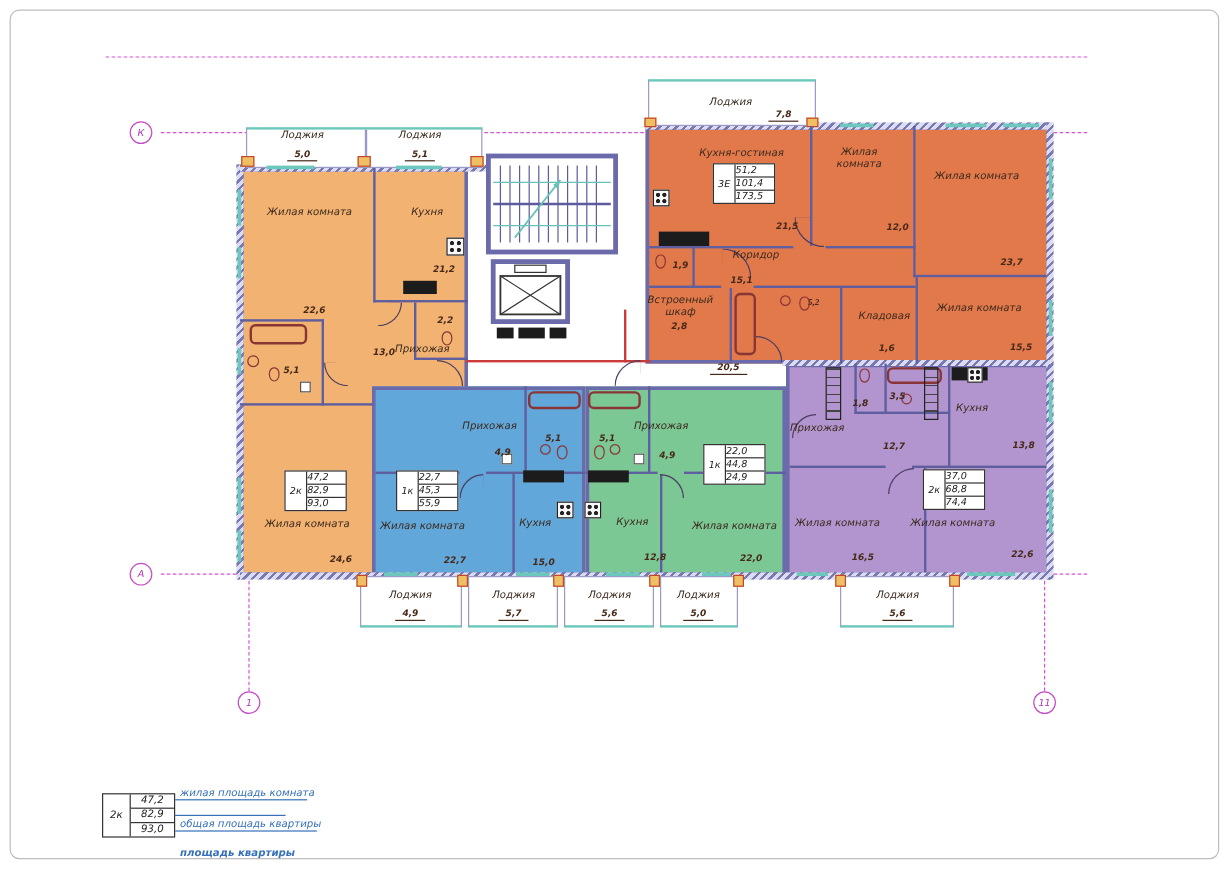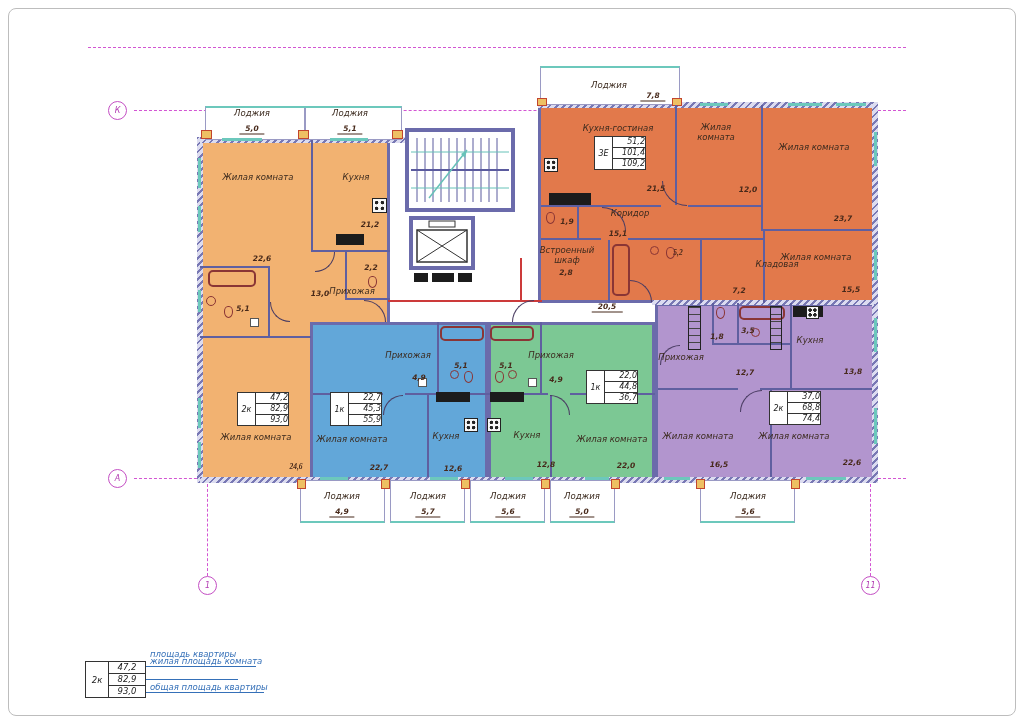--- a/index.html
+++ b/index.html
@@ -13,21 +13,21 @@
   .lbl{position:absolute;transform:translate(-50%,-50%);font-style:italic;font-size:8.5px;
        color:#3b2a1e;white-space:nowrap;text-align:center;line-height:1.15;}
   .wrap{white-space:normal;width:46px;}
   .wrap2{white-space:normal;width:62px;}
   .num{position:absolute;transform:translate(-50%,-50%);font-style:italic;font-weight:bold;
        font-size:7.5px;color:#47291a;white-space:nowrap;}
   .dimu{border-bottom:1px solid #47291a;padding:0 6px 1px 6px;}
   .mtable{position:absolute;display:flex;background:#fff;border:1px solid #333;
           font-style:italic;font-size:8px;color:#222;}
   .mtype{width:17px;display:flex;align-items:center;justify-content:center;border-right:1px solid #333;}
-  .mvals div{width:32px;height:10px;line-height:10px;text-align:right;border-bottom:1px solid #333;}
+  .mvals div{width:32px;height:10px;line-height:10px;text-align:left;border-bottom:1px solid #333;}
   .mvals div:last-child{border-bottom:none;}
   .axisline{position:absolute;border-top:1px dashed #d355d3;height:0;}
   .axislinev{position:absolute;border-left:1px dashed #d355d3;width:0;}
   .axiscircle{position:absolute;width:17px;height:17px;border:1px solid #c44fc4;border-radius:50%;
               color:#b23ab2;font-size:8px;font-style:italic;display:flex;align-items:center;justify-content:center;}
   .win{position:absolute;background:#6cc8bc;}
   .pier{position:absolute;background:#eec063;border:1px solid #c2452e;box-sizing:border-box;}
   .red{position:absolute;background:#cc3a3a;}
   .arc{position:absolute;box-sizing:border-box;}
   .arc.tl{border-left:1px solid #4a3c62;border-top:1px solid #4a3c62;border-top-left-radius:100%;}
@@ -278,21 +278,21 @@
 
   <div class="lbl" style="left:258px;top:178px;">Жилая комната</div>
   <div class="num" style="left:262px;top:258px;">22,6</div>
   <div class="lbl" style="left:356px;top:178px;">Кухня</div>
   <div class="num" style="left:370px;top:224px;">21,2</div>
   <div class="lbl" style="left:352px;top:292px;">Прихожая</div>
   <div class="num" style="left:320px;top:293px;font-style:italic;">13,0</div>
   <div class="num" style="left:243px;top:308px;">5,1</div>
   <div class="num" style="left:371px;top:267px;">2,2</div>
   <div class="lbl" style="left:256px;top:438px;">Жилая комната</div>
-  <div class="num" style="left:296px;top:466px;font-family:Liberation Serif, serif;">24,6</div>
+  <div class="num" style="left:284px;top:466px;">24,6</div>
   <div class="mtable" style="left:237px;top:392px;">
     <div class="mtype">2к</div>
     <div class="mvals">
       <div>47,2</div>
       <div>82,9</div>
       <div>93,0</div>
     </div>
   </div>
 
   <div class="lbl" style="left:618px;top:129px;">Кухня-гостиная</div>
@@ -300,38 +300,38 @@
   <div class="lbl wrap" style="left:716px;top:133px;">Жилая комната</div>
   <div class="num" style="left:748px;top:189px;">12,0</div>
   <div class="lbl" style="left:814px;top:148px;">Жилая комната</div>
   <div class="num" style="left:843px;top:218px;">23,7</div>
   <div class="lbl" style="left:816px;top:258px;">Жилая комната</div>
   <div class="num" style="left:851px;top:289px;">15,5</div>
   <div class="lbl" style="left:630px;top:214px;">Коридор</div>
   <div class="num" style="left:618px;top:233px;">15,1</div>
   <div class="lbl wrap2" style="left:567px;top:256px;">Встроенный шкаф</div>
   <div class="num" style="left:566px;top:272px;">2,8</div>
-  <div class="lbl" style="left:777px;top:265px;">Кладовая</div>
-  <div class="num" style="left:739px;top:290px;">7,2</div>
+  <div class="lbl" style="left:737px;top:265px;">Кладовая</div>
+  <div class="num" style="left:739px;top:290px;">1,6</div>
   <div class="num" style="left:678px;top:252px;font-family:Liberation Serif, serif;">5,2</div>
   <div class="num" style="left:567px;top:221px;">1,9</div>
   <div class="mtable" style="left:594px;top:136px;">
     <div class="mtype">3Е</div>
     <div class="mvals">
       <div>51,2</div>
       <div>101,4</div>
-      <div>109,2</div>
+      <div>173,5</div>
     </div>
   </div>
 
   <div class="lbl" style="left:408px;top:356px;">Прихожая</div>
   <div class="num" style="left:419px;top:377px;">4,9</div>
   <div class="num" style="left:461px;top:365px;">5,1</div>
   <div class="lbl" style="left:446px;top:437px;">Кухня</div>
-  <div class="num" style="left:453px;top:468px;">12,6</div>
+  <div class="num" style="left:453px;top:468px;">15,0</div>
   <div class="lbl" style="left:352px;top:440px;">Жилая комната</div>
   <div class="num" style="left:379px;top:467px;">22,7</div>
   <div class="mtable" style="left:330px;top:392px;">
     <div class="mtype">1к</div>
     <div class="mvals">
       <div>22,7</div>
       <div>45,3</div>
       <div>55,9</div>
     </div>
   </div>
@@ -341,21 +341,21 @@
   <div class="num" style="left:506px;top:365px;">5,1</div>
   <div class="lbl" style="left:527px;top:436px;">Кухня</div>
   <div class="num" style="left:546px;top:464px;">12,8</div>
   <div class="lbl" style="left:612px;top:440px;">Жилая комната</div>
   <div class="num" style="left:626px;top:465px;">22,0</div>
   <div class="mtable" style="left:586px;top:370px;">
     <div class="mtype">1к</div>
     <div class="mvals">
       <div>22,0</div>
       <div>44,8</div>
-      <div>36,7</div>
+      <div>24,9</div>
     </div>
   </div>
 
   <div class="lbl" style="left:681px;top:358px;">Прихожая</div>
   <div class="num" style="left:745px;top:372px;">12,7</div>
   <div class="num" style="left:717px;top:336px;">1,8</div>
   <div class="num" style="left:748px;top:330px;">3,5</div>
   <div class="lbl" style="left:810px;top:341px;">Кухня</div>
   <div class="num" style="left:853px;top:371px;">13,8</div>
   <div class="lbl" style="left:698px;top:437px;">Жилая комната</div>
@@ -377,16 +377,16 @@
     <div class="ltype">2к</div>
     <div class="lvals">
       <div>47,2</div>
       <div>82,9</div>
       <div>93,0</div>
     </div>
   </div>
   <div class="legend-line" style="left:146px;top:666px;width:110px;"></div>
   <div class="legend-txt" style="left:150px;top:656px;">жилая площадь комната</div>
   <div class="legend-line" style="left:146px;top:679px;width:92px;"></div>
-  <div class="legend-txt" style="left:150px;top:649px;">площадь квартиры</div>
+  <div class="legend-txt" style="left:150px;top:706px;font-weight:bold;">площадь квартиры</div>
   <div class="legend-line" style="left:146px;top:692px;width:118px;"></div>
   <div class="legend-txt" style="left:150px;top:682px;">общая площадь квартиры</div>
 </div>
 
 </body></html>

